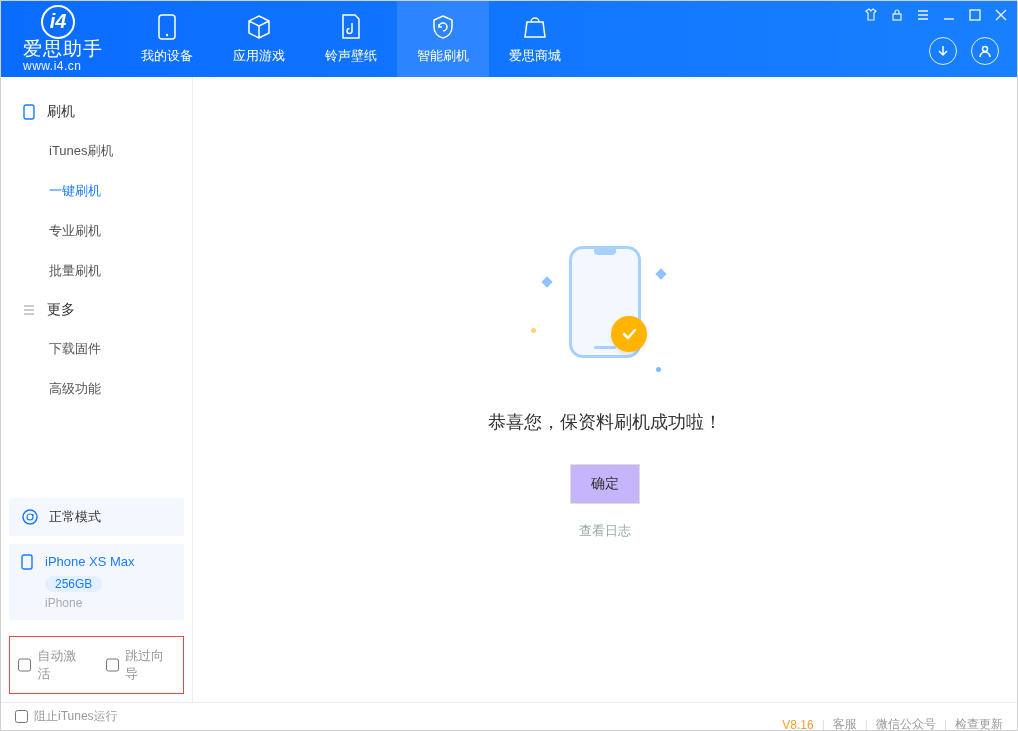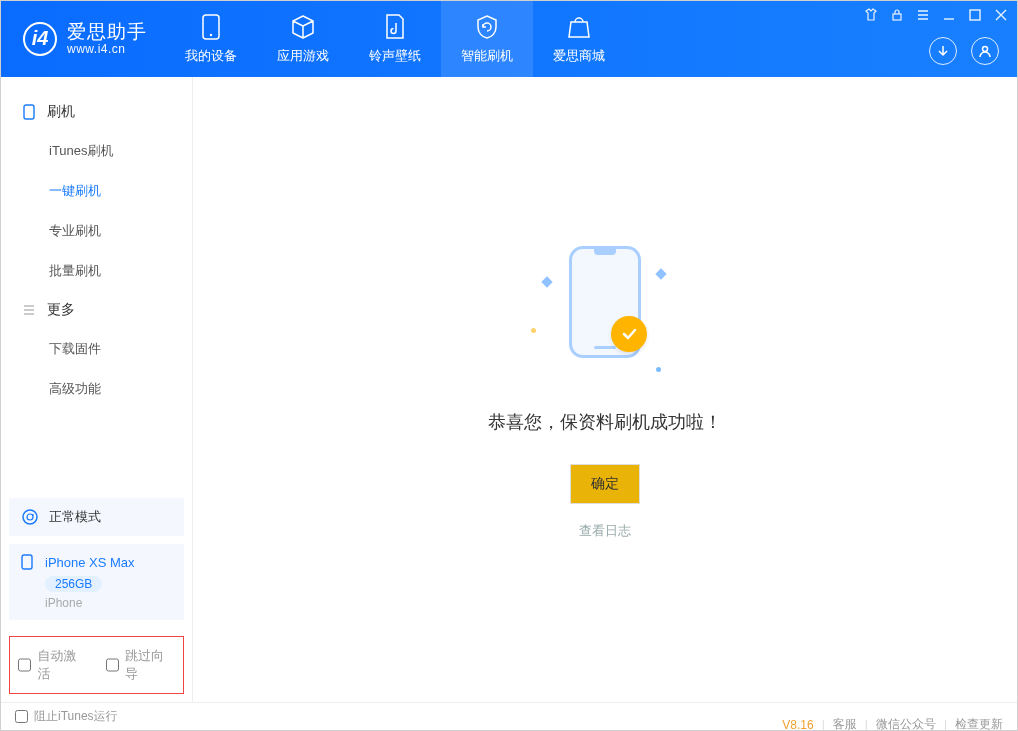--- a/index.html
+++ b/index.html
@@ -1,20 +1,20 @@
 <!DOCTYPE html>
 <html><head>
 <meta charset="utf-8">
 <style>
 * { margin: 0; padding: 0; box-sizing: border-box; font-family: "Microsoft YaHei", Arial, sans-serif; }
 body { background: #fff; width: 1018px; height: 731px; overflow: hidden; border: 1px solid #d0d0d0; }
 
 
 .header { height: 76px; background: linear-gradient(to right, #0a6cff, #1880ff); display: flex; align-items: center; color: #fff; position: relative; }
-.logo-area { display: flex; align-items: center; padding: 0 18px 0 22px; }
+.logo-area { display: flex; align-items: center; padding: 0 18px 0 22px; flex-direction: column; }
 .logo-circle { width: 34px; height: 34px; border: 2.5px solid #fff; border-radius: 50%; display: flex; align-items: center; justify-content: center; margin-right: 10px; }
 .logo-circle span { font-weight: bold; font-size: 20px; font-style: italic; }
 .logo-text { line-height: 1.1; }
 .logo-text .title { font-size: 19px; font-weight: 500; letter-spacing: 1px; }
 .logo-text .sub { font-size: 12px; opacity: .95; letter-spacing: .5px; }
 
 .nav { display: flex; height: 100%; }
 .nav-item { width: 92px; display: flex; flex-direction: column; align-items: center; justify-content: center; cursor: pointer; position: relative; }
 .nav-item.active { background: rgba(255,255,255,.12); }
 .nav-item .icon { width: 28px; height: 28px; margin-bottom: 6px; display: flex; align-items: center; justify-content: center; }
@@ -32,21 +32,21 @@
 .side-group-hdr { display: flex; align-items: center; padding: 10px 20px; color: #333; font-size: 14px; font-weight: 500; }
 .side-group-hdr .gicon { width: 16px; height: 16px; margin-right: 10px; display: flex; align-items: center; justify-content: center; }
 .side-item { padding: 11px 20px 11px 48px; font-size: 13px; color: #555; cursor: pointer; }
 .side-item.active { color: #1a7bff; }
 .side-spacer { flex: 1; }
 
 .status-box { margin: 8px; background: #f4f8fe; padding: 10px 12px; border-radius: 2px; display: flex; align-items: center; font-size: 13px; color: #333; }
 .status-box .sicon { width: 18px; height: 18px; margin-right: 10px; }
 
 .device-box { margin: 0 8px 8px; background: #f4f8fe; padding: 10px 12px; border-radius: 2px; font-size: 13px; }
-.device-box .row1 { display: flex; align-items: center; color: #1a7bff; font-weight: 500; margin-bottom: 6px; }
+.device-box .row1 { display: flex; color: #1a7bff; font-weight: 500; margin-bottom: 6px; }
 .device-box .dicon { width: 16px; height: 16px; margin-right: 8px; }
 .device-box .badge { display: inline-block; background: #e3f0ff; color: #1a7bff; border-radius: 10px; padding: 1px 10px; font-size: 12px; margin-left: 24px; }
 .device-box .sub { color: #aaa; font-size: 12px; margin-left: 24px; margin-top: 4px; }
 
 .checkbox-row { border: 1.5px solid #e44; margin: 8px; padding: 10px 8px; display: flex; gap: 18px; font-size: 13px; color: #999; }
 .checkbox-row label { display: flex; align-items: center; gap: 6px; cursor: pointer; }
 .checkbox-row input { width: 14px; height: 14px; }
 
 
 .main { flex: 1; display: flex; flex-direction: column; align-items: center; justify-content: center; }
@@ -56,21 +56,21 @@
 .phone .homebar { position: absolute; bottom: 6px; left: 50%; transform: translateX(-50%); width: 22px; height: 3px; background: #a9cfff; border-radius: 2px; }
 .check-badge { position: absolute; left: 50%; top: 60%; transform: translate(6px,-8px); width: 36px; height: 36px; background: #ffb400; border-radius: 50%; display: flex; align-items: center; justify-content: center; box-shadow: 0 2px 4px rgba(0,0,0,.1); }
 .spark { position: absolute; width: 8px; height: 8px; background: #8fc2ff; transform: rotate(45deg); }
 .spark.s1 { left: 18px; top: 38px; }
 .spark.s2 { right: 20px; top: 30px; }
 .dot { position: absolute; width: 5px; height: 5px; border-radius: 50%; }
 .dot.d1 { left: 6px; top: 88px; background: #ffd36b; }
 .dot.d2 { right: 24px; bottom: 8px; background: #7bbcff; }
 
 .success-msg { font-size: 18px; color: #333; margin-bottom: 30px; }
-.ok-btn { border: 1px solid #ddd; background: #eab308; color: #333; font-size: 14px; padding: 10px 20px; cursor: pointer; margin-bottom: 18px; }
+.ok-btn { border: 1px solid #ddd; background: #c4b5fd; color: #333; font-size: 14px; padding: 10px 20px; cursor: pointer; margin-bottom: 18px; }
 .log-link { color: #9aa; font-size: 13px; cursor: pointer; }
 
 
 .statusbar { height: 28px; border-top: 1px solid #eee; display: flex; align-items: center; padding: 0 14px; font-size: 12px; color: #999; }
 .statusbar .left { display: flex; align-items: center; gap: 6px; }
 .statusbar .right { margin-left: auto; display: flex; align-items: center; gap: 8px; margin-top: 16px; }
 .statusbar .ver { color: #f0a030; }
 .statusbar .sep { color: #ddd; }
 .statusbar .link { cursor: pointer; }
 </style>

